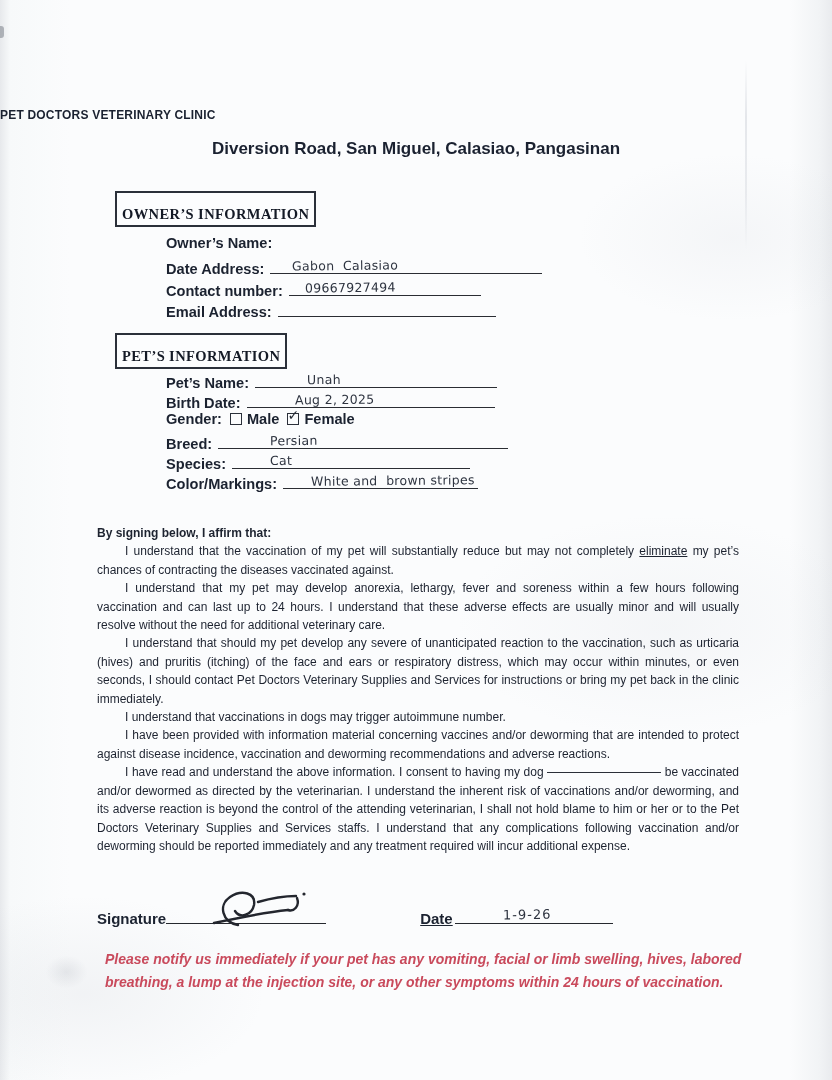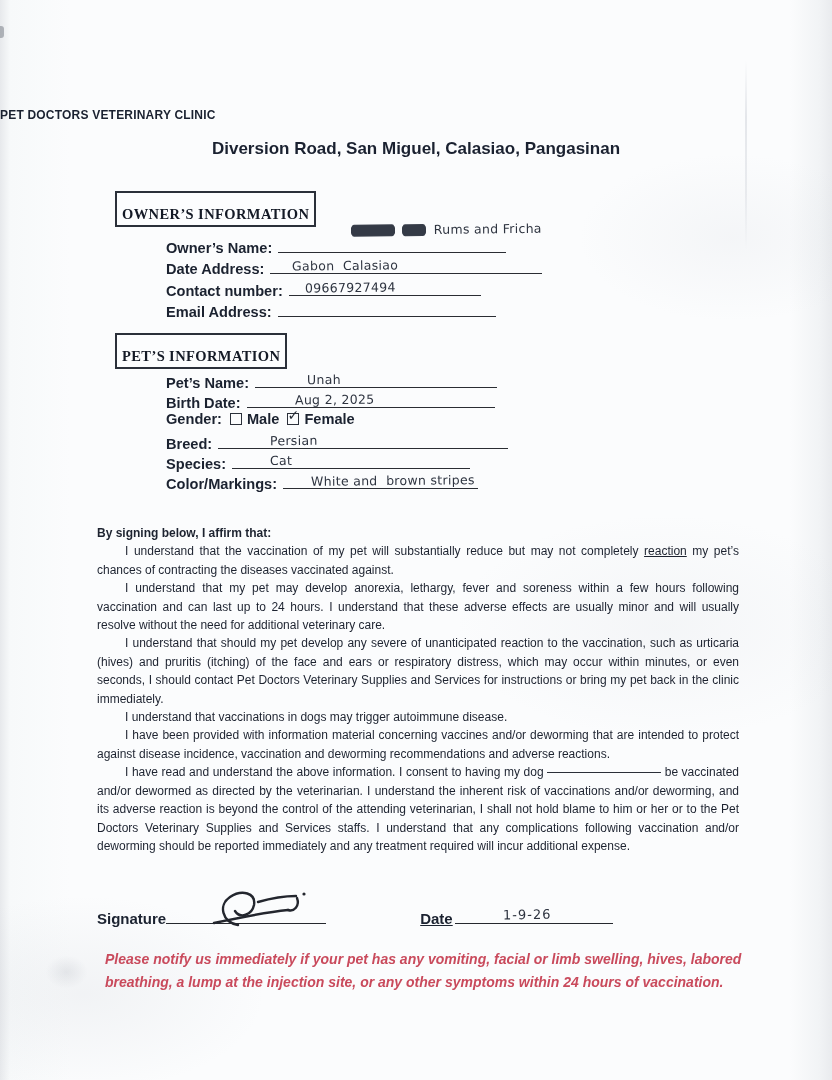--- a/index.html
+++ b/index.html
@@ -65,25 +65,20 @@
   <div class="crease"></div>
 
   <div class="title">PET DOCTORS VETERINARY CLINIC</div>
   <div class="subtitle">Diversion Road, San Miguel, Calasiao, Pangasinan</div>
 
   <div class="sec-head" style="top:191px;">OWNER’S INFORMATION</div>
 
   <div class="fields owner-fields" style="top:235px;">
     <div class="frow">
       <span class="flabel">Owner’s Name:</span>
-      <span class="fline" style="width:228px;">
-        <span class="hand" style="left:30px;">
-          <span class="scribble"><i class="blob b1"></i><i class="blob b2"></i></span><span>Rums and Fricha</span>
-        </span>
-      </span>
     </div>
     <div class="frow">
       <span class="flabel">Date Address:</span>
       <span class="fline" style="width:272px;">
         <span class="hand" style="left:22px;">Gabon  Calasiao</span>
       </span>
     </div>
     <div class="frow">
       <span class="flabel">Contact number:</span>
       <span class="fline" style="width:192px;">
@@ -135,24 +130,24 @@
     <div class="frow">
       <span class="flabel">Color/Markings:</span>
       <span class="fline" style="width:195px;">
         <span class="hand" style="left:28px;">White and  brown stripes</span>
       </span>
     </div>
   </div>
 
   <div class="body-text">
     <p class="lead">By signing below, I affirm that:</p>
-    <p><span>I understand that the vaccination of my pet will substantially reduce but may not completely </span><span class="u">reaction</span><span> my pet’s chances of contracting the diseases vaccinated against.</span></p>
+    <p><span>I understand that the vaccination of my pet will substantially reduce but may not completely </span><span class="u">eliminate</span><span> my pet’s chances of contracting the diseases vaccinated against.</span></p>
     <p>I understand that my pet may develop anorexia, lethargy, fever and soreness within a few hours following vaccination and can last up to 24 hours. I understand that these adverse effects are usually minor and will usually resolve without the need for additional veterinary care.</p>
     <p>I understand that should my pet develop any severe of unanticipated reaction to the vaccination, such as urticaria (hives) and pruritis (itching) of the face and ears or respiratory distress, which may occur within minutes, or even seconds, I should contact Pet Doctors Veterinary Supplies and Services for instructions or bring my pet back in the clinic immediately.</p>
-    <p>I understand that vaccinations in dogs may trigger autoimmune disease.</p>
+    <p>I understand that vaccinations in dogs may trigger autoimmune number.</p>
     <p>I have been provided with information material concerning vaccines and/or deworming that are intended to protect against disease incidence, vaccination and deworming recommendations and adverse reactions.</p>
     <p><span>I have read and understand the above information. I consent to having my dog </span><span class="inline-blank"></span><span> be vaccinated and/or dewormed as directed by the veterinarian. I understand the inherent risk of vaccinations and/or deworming, and its adverse reaction is beyond the control of the attending veterinarian, I shall not hold blame to him or her or to the Pet Doctors Veterinary Supplies and Services staffs. I understand that any complications following vaccination and/or deworming should be reported immediately and any treatment required will incur additional expense.</span></p>
   </div>
 
   <div class="sig-row">
     <span class="sig-label">Signature</span>
     <span class="sig-line s1">
       <svg class="sig-svg" width="120" height="44" viewBox="0 0 120 44">
         <g fill="none" stroke="#23262e" stroke-width="2.4" stroke-linecap="round">
           <path d="M34 40 C 18 37, 14 20, 26 12 C 38 4, 52 8, 50 20 C 48 30, 36 34, 31 26"></path>

